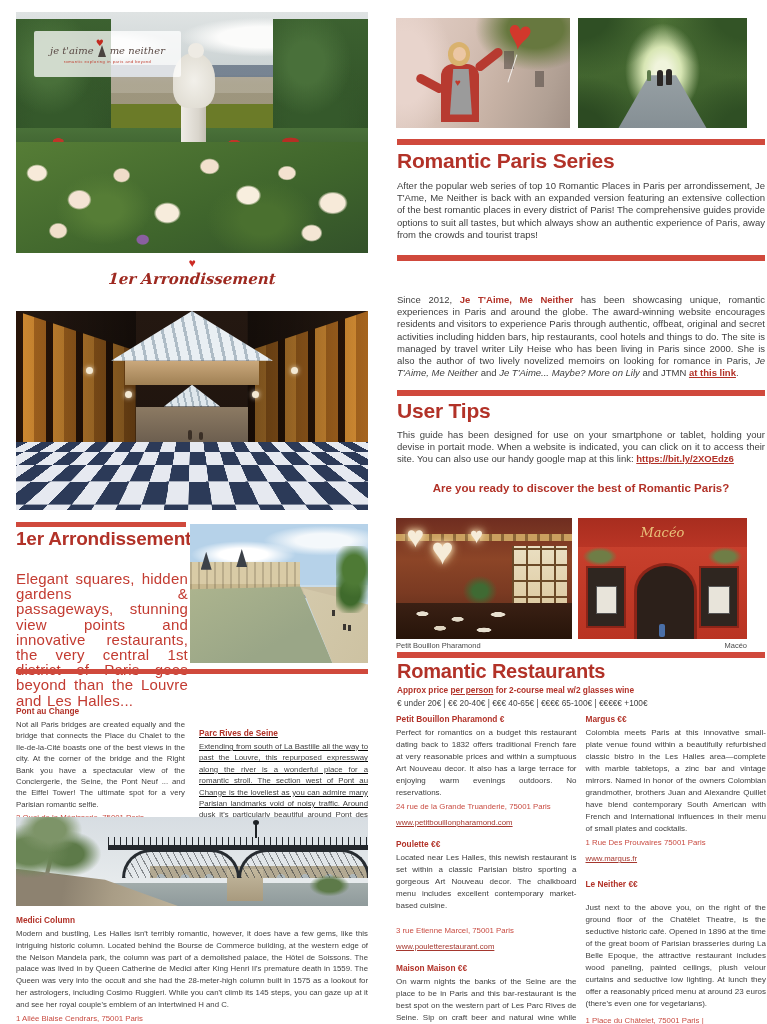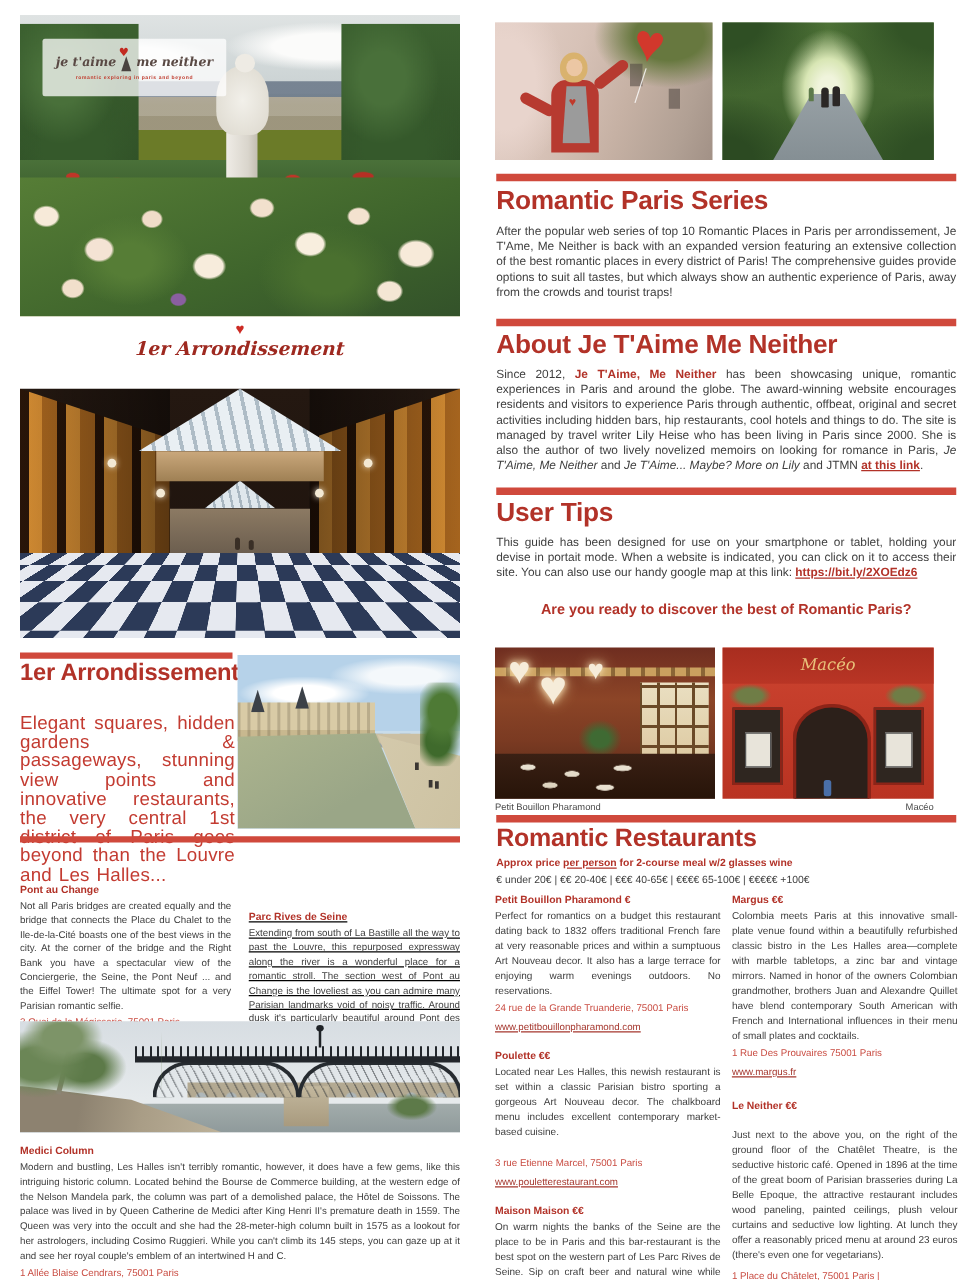--- a/index.html
+++ b/index.html
@@ -69,21 +69,21 @@
       radial-gradient(19px 15px at 66% 48%,#f8eede 55%,transparent 68%),
       radial-gradient(14px 11px at 77% 28%,#f3e2cf 55%,transparent 68%),
       radial-gradient(22px 17px at 90% 55%,#f7ead9 55%,transparent 68%),
       radial-gradient(16px 13px at 84% 82%,#f4e6d4 55%,transparent 68%),
       radial-gradient(14px 12px at 12% 80%,#f1dfcb 55%,transparent 68%),
       radial-gradient(10px 8px at 36% 88%,#8a5fa0 55%,transparent 68%),
       radial-gradient(60px 45px at 25% 60%,#567d36 30%,transparent 80%),
       radial-gradient(70px 50px at 70% 70%,#4a702f 30%,transparent 80%),
       linear-gradient(160deg,#567d36,#3f652c 60%,#33522a);}
   .g-logo{position:absolute;left:5%;top:8%;width:42%;height:19%;background:rgba(255,255,255,0.75);
-    display:flex;flex-direction:column;align-items:center;justify-content:center;border-radius:2px;font-weight:bold;}
+    display:flex;flex-direction:column;align-items:center;justify-content:center;border-radius:2px;}
   .g-logo .script{font-family:"DejaVu Serif",serif;font-style:italic;font-size:10px;color:#5a4a45;
     display:flex;align-items:center;gap:4px;}
   .g-logo .tower{width:0;height:0;border-left:4px solid transparent;border-right:4px solid transparent;
     border-bottom:12px solid #4a4340;position:relative;}
   .g-logo .tower .hrt{position:absolute;left:-6px;top:-7px;font-size:9px;color:#c22a20;font-style:normal;}
   .g-logo .tagline{font-size:4px;color:#c0392b;letter-spacing:0.5px;margin-top:2px;}
   
   #photo-woman{left:396px;top:18px;width:174px;height:110px;
     background:radial-gradient(80px 55px at 80% 10%,#67783f 35%,transparent 75%),
       radial-gradient(60px 90px at 5% 45%,#e8d4cc 40%,transparent 80%),
@@ -334,21 +334,20 @@
     <div class="c-fig f3"></div>
     <div class="c-fig f1"></div>
     <div class="c-fig f2"></div>
   </div>
 
   <div class="redbar" style="left:397px;top:139px;width:368px;height:6px;"></div>
   <h2 class="h1" style="left:397px;top:149px;font-size:21px;">Romantic Paris Series</h2>
   <p class="bodytext mainp abs" style="left:397px;top:180px;width:368px;">After the popular web series of top 10 Romantic Places in Paris per arrondissement, Je T'Ame, Me Neither is back with an expanded version featuring an extensive collection of the best romantic places in every district of Paris! The comprehensive guides provide options to suit all tastes, but which always show an authentic experience of Paris, away from the crowds and tourist traps!</p>
 
   <div class="redbar" style="left:397px;top:255px;width:368px;height:6px;"></div>
-  <h2 class="h1" style="left:397px;top:264px;font-size:21px;">About Je T'Aime Me Neither</h2>
   <p class="bodytext mainp abs" style="left:397px;top:294px;width:368px;"><span>Since 2012, </span><span class="redboldinline">Je T'Aime, Me Neither</span><span> has been showcasing unique, romantic experiences in Paris and around the globe. The award-winning website encourages residents and visitors to experience Paris through authentic, offbeat, original and secret activities including hidden bars, hip restaurants, cool hotels and things to do. The site is managed by travel writer Lily Heise who has been living in Paris since 2000. She is also the author of two lively novelized memoirs on looking for romance in Paris, </span><i>Je T'Aime, Me Neither</i><span> and </span><i>Je T'Aime... Maybe? More on Lily</i><span> and JTMN </span><span class="redboldinline underl" style="cursor:pointer;">at this link</span><span>.</span></p>
 
   <div class="redbar" style="left:397px;top:390px;width:368px;height:6px;"></div>
   <h2 class="h1" style="left:397px;top:399px;font-size:21px;">User Tips</h2>
   <p class="bodytext mainp abs" style="left:397px;top:429px;width:368px;"><span>This guide has been designed for use on your smartphone or tablet, holding your devise in portait mode. When a website is indicated, you can click on it to access their site. You can also use our handy google map at this link: </span><span class="redboldinline underl" style="cursor:pointer;">https://bit.ly/2XOEdz6</span></p>
 
   <div class="abs" style="left:397px;top:482px;width:368px;text-align:center;font-weight:bold;color:#b23228;font-size:11.5px;">Are you ready to discover the best of Romantic Paris?</div>
 
   <div class="photo" id="photo-pharamond">
     <div class="ph-ceil"></div>

